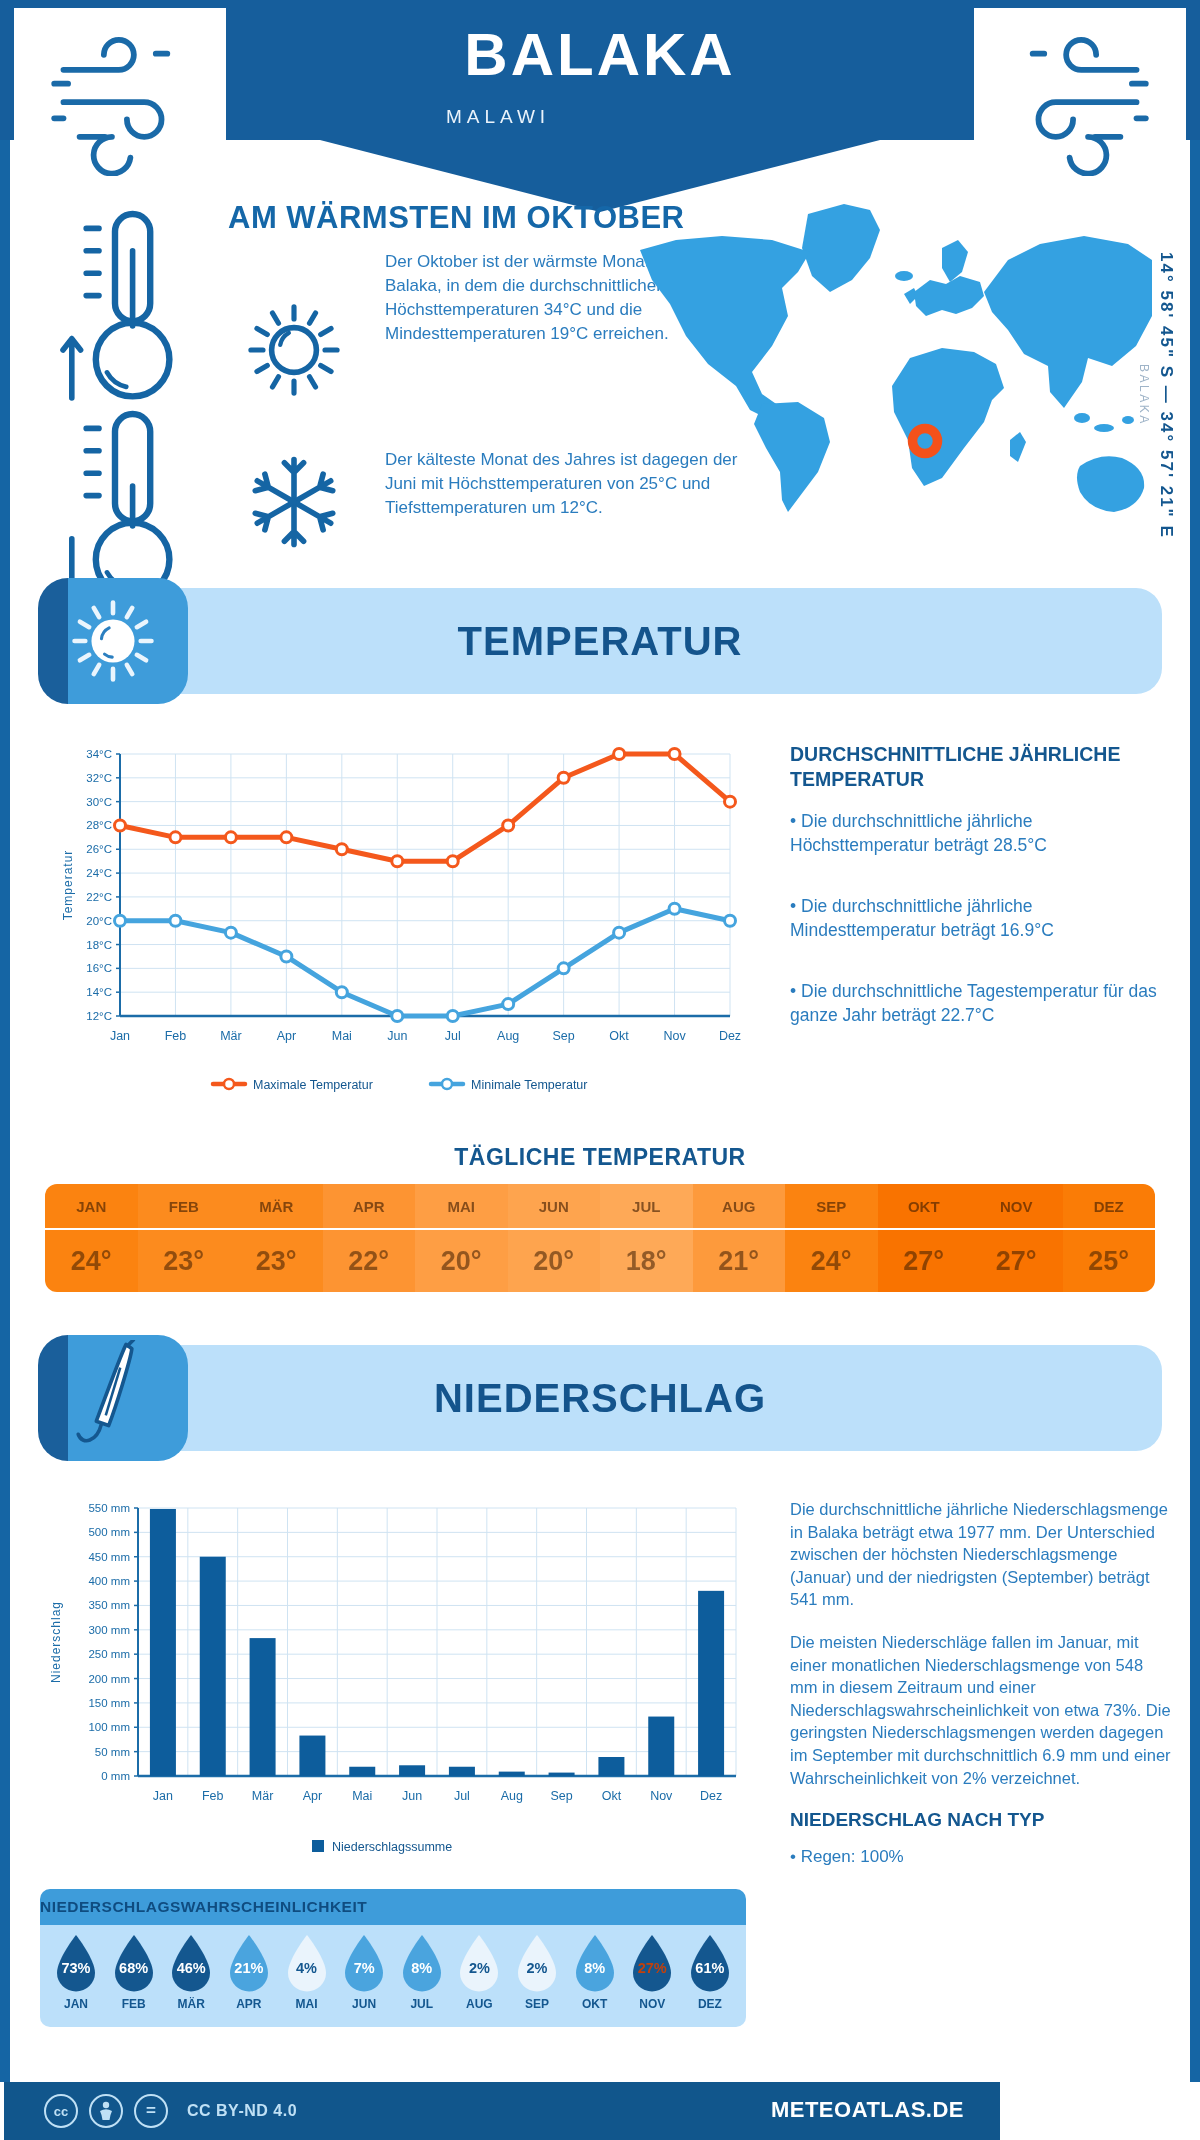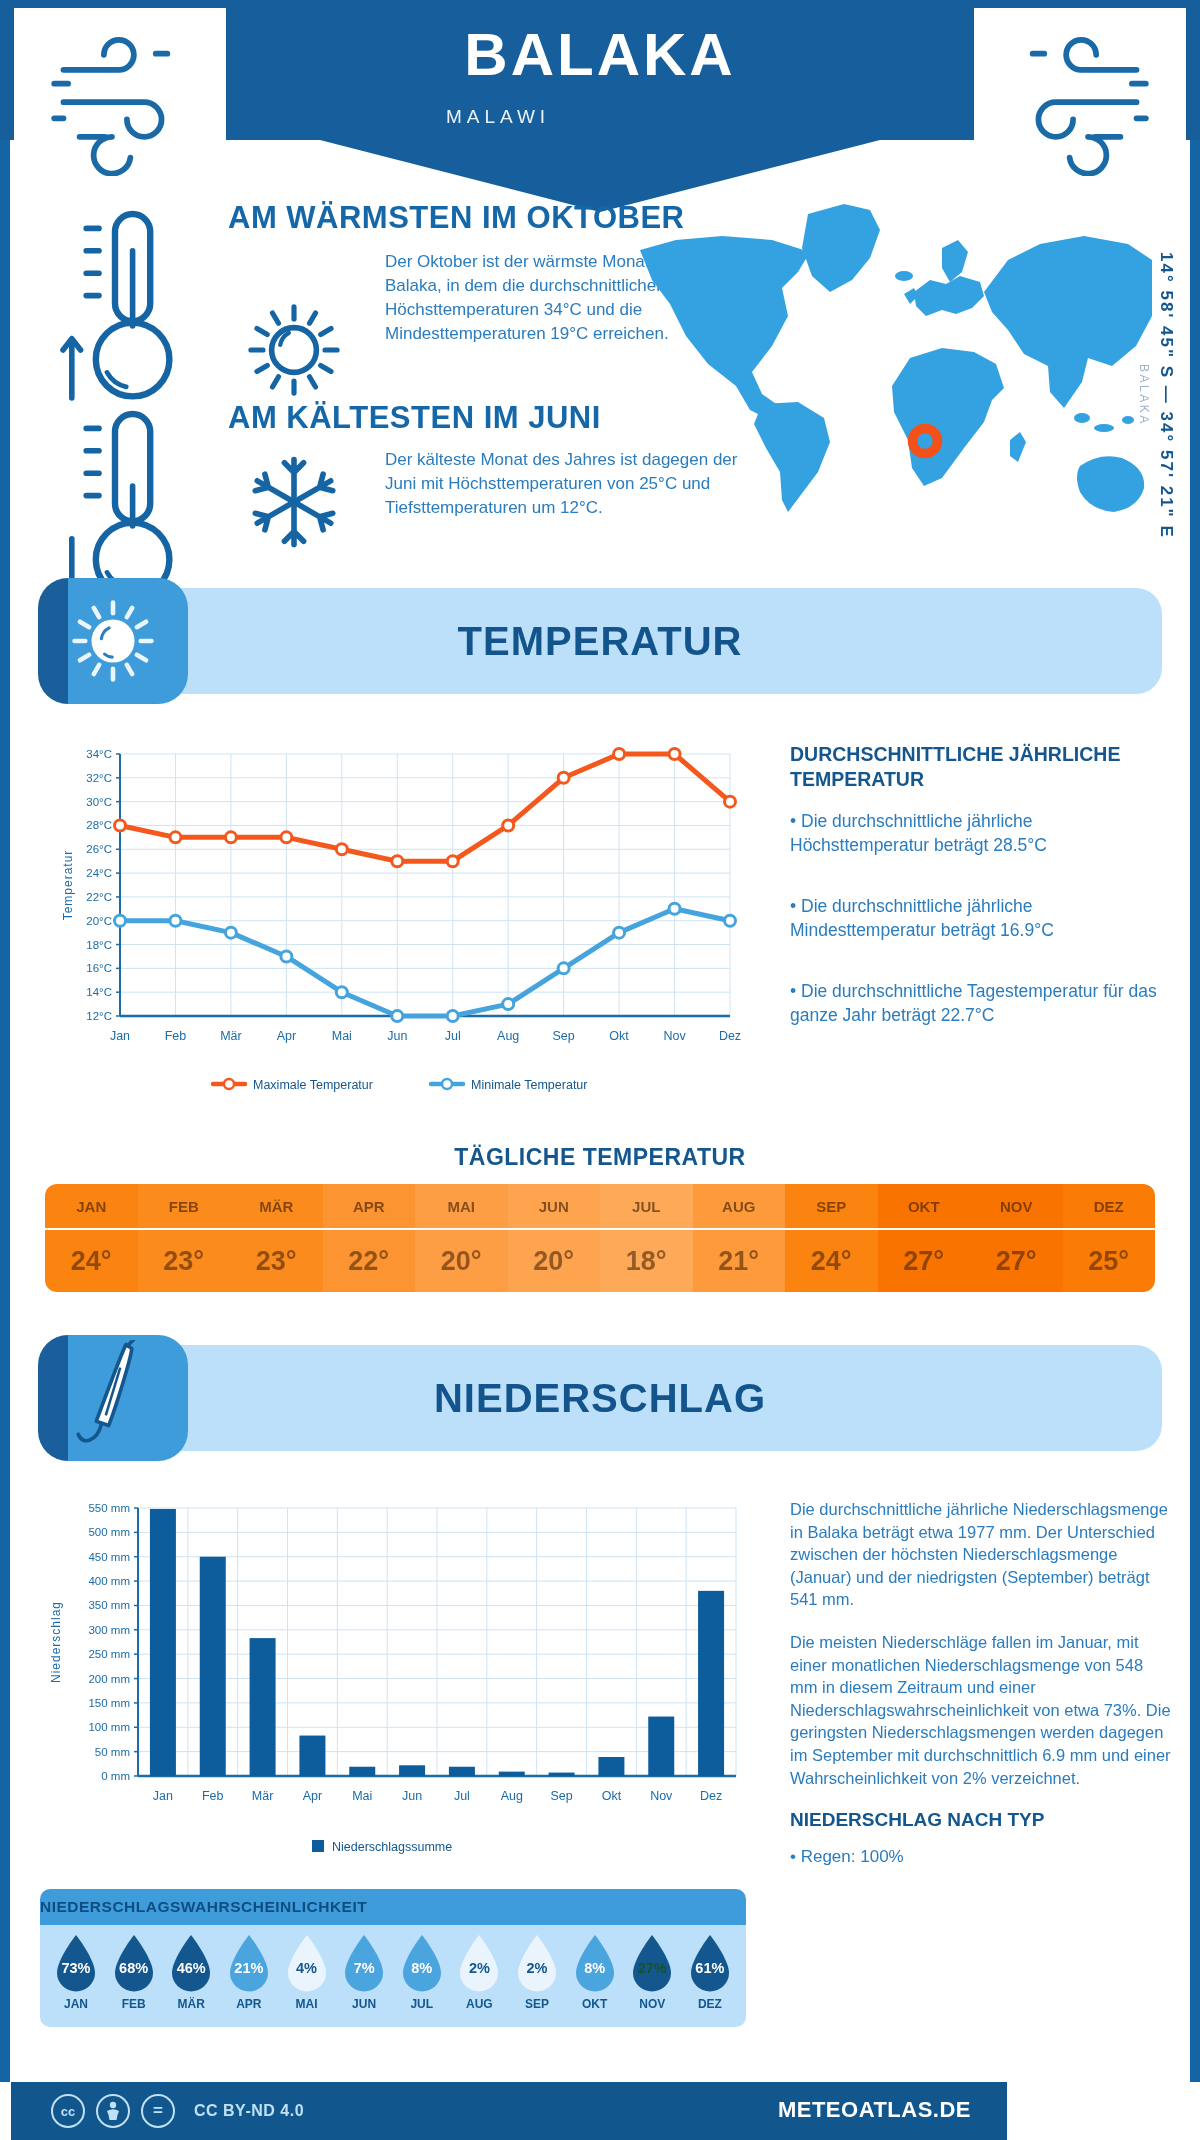--- a/index.html
+++ b/index.html
@@ -66,21 +66,21 @@
   .prob-head { height:36px; line-height:36px; background:#3E9CDA; font-size:15.5px;
                font-weight:bold; color:#0F4C80; letter-spacing:.5px; }
   .prob-body { background:#BCE0FA; padding:8px 10px 16px 10px; display:flex; justify-content:space-between; }
   .drop-cell { width:52px; text-align:center; }
   .drop { position:relative; width:50px; height:60px; margin:0 auto; }
   .drop svg { position:absolute; left:0; top:0; }
   .drop-pct { position:absolute; left:0; top:27px; width:100%; text-align:center; font-size:14.5px; font-weight:bold; }
   .drop-m { margin-top:4px; font-size:12px; font-weight:bold; color:#14578F; }
 
   
-  .footer { position:absolute; left:11px; top:2082px; width:996px; height:58px; background:#11568C; }
+  .footer { position:absolute; left:4px; top:2082px; width:996px; height:58px; background:#11568C; }
   .cc-group { position:absolute; left:40px; top:12px; display:flex; align-items:center; gap:11px; }
   .cc-circle { width:34px; height:34px; border:2.5px solid #BFE0F5; border-radius:50%; color:#BFE0F5;
                display:flex; align-items:center; justify-content:center; font-weight:bold; }
   .cc-label { margin-left:8px; color:#BFE0F5; font-weight:bold; font-size:16px; letter-spacing:.5px; }
   .site { position:absolute; right:36px; top:15px; color:#fff; font-weight:800; font-size:22px; letter-spacing:.5px; }
 
   svg text { font-family:"Liberation Sans","DejaVu Sans",sans-serif; }
 </style>
 </head>
 <body>
@@ -134,21 +134,20 @@
   <p class="intro-p" style="left:385px; top:250px; width:320px">Der Oktober ist der wärmste Monat in Balaka, in dem die durchschnittlichen Höchsttemperaturen 34°C und die Mindesttemperaturen 19°C erreichen.</p>
 
   <svg class="intro-icon" style="top:406px" width="150" height="200" viewBox="0 0 170 250" fill="none" stroke="#1565A4" stroke-linecap="round">
     <path stroke-width="7" d="M34 28 h16 M34 56 h16 M34 84 h16 M34 112 h16"></path>
     <rect x="70" y="10" width="44" height="134" rx="22" stroke-width="8"></rect>
     <path stroke-width="7" d="M92 100 V150"></path>
     <circle cx="92" cy="192" r="46" stroke-width="8"></circle>
     <path stroke-width="6" d="M60 208 A36 36 0 0 0 84 226"></path>
     <path stroke-width="7" d="M16 166 V240 M16 240 L5 226 M16 240 L27 226"></path>
   </svg>
-  <h2 class="intro-h" style="top:400px">AM KÄLTESTEN IM JUNI</h2>
   <svg class="intro-sub-icon" style="left:242px; top:450px" width="104" height="104" viewBox="0 0 130 130" fill="none" stroke="#1565A4" stroke-width="7" stroke-linecap="round">
     <g id="sfa">
         <path d="M65 65 L65 12 M65 28 L53 16 M65 28 L77 16"></path>
       </g>
     <use href="#sfa" transform="rotate(60 65 65)"></use>
     <use href="#sfa" transform="rotate(120 65 65)"></use>
     <use href="#sfa" transform="rotate(180 65 65)"></use>
     <use href="#sfa" transform="rotate(240 65 65)"></use>
     <use href="#sfa" transform="rotate(300 65 65)"></use>
   </svg>
@@ -555,21 +554,21 @@
             </svg>
             <div class="drop-pct" style="color: rgb(255, 255, 255);">8%</div>
           </div>
           <div class="drop-m">OKT</div>
         </div>
         <div class="drop-cell">
           <div class="drop">
             <svg width="50" height="60" viewBox="0 0 50 60">
               <path d="M25 2 C25 2 44 26 44 40 A19 18.5 0 1 1 6 40 C6 26 25 2 25 2 Z" fill="#14578F"></path>
             </svg>
-            <div class="drop-pct" style="color: #14532d;">27%</div>
+            <div class="drop-pct" style="color: #c2410c;">27%</div>
           </div>
           <div class="drop-m">NOV</div>
         </div>
         <div class="drop-cell">
           <div class="drop">
             <svg width="50" height="60" viewBox="0 0 50 60">
               <path d="M25 2 C25 2 44 26 44 40 A19 18.5 0 1 1 6 40 C6 26 25 2 25 2 Z" fill="#14578F"></path>
             </svg>
             <div class="drop-pct" style="color: rgb(255, 255, 255);">61%</div>
           </div>

